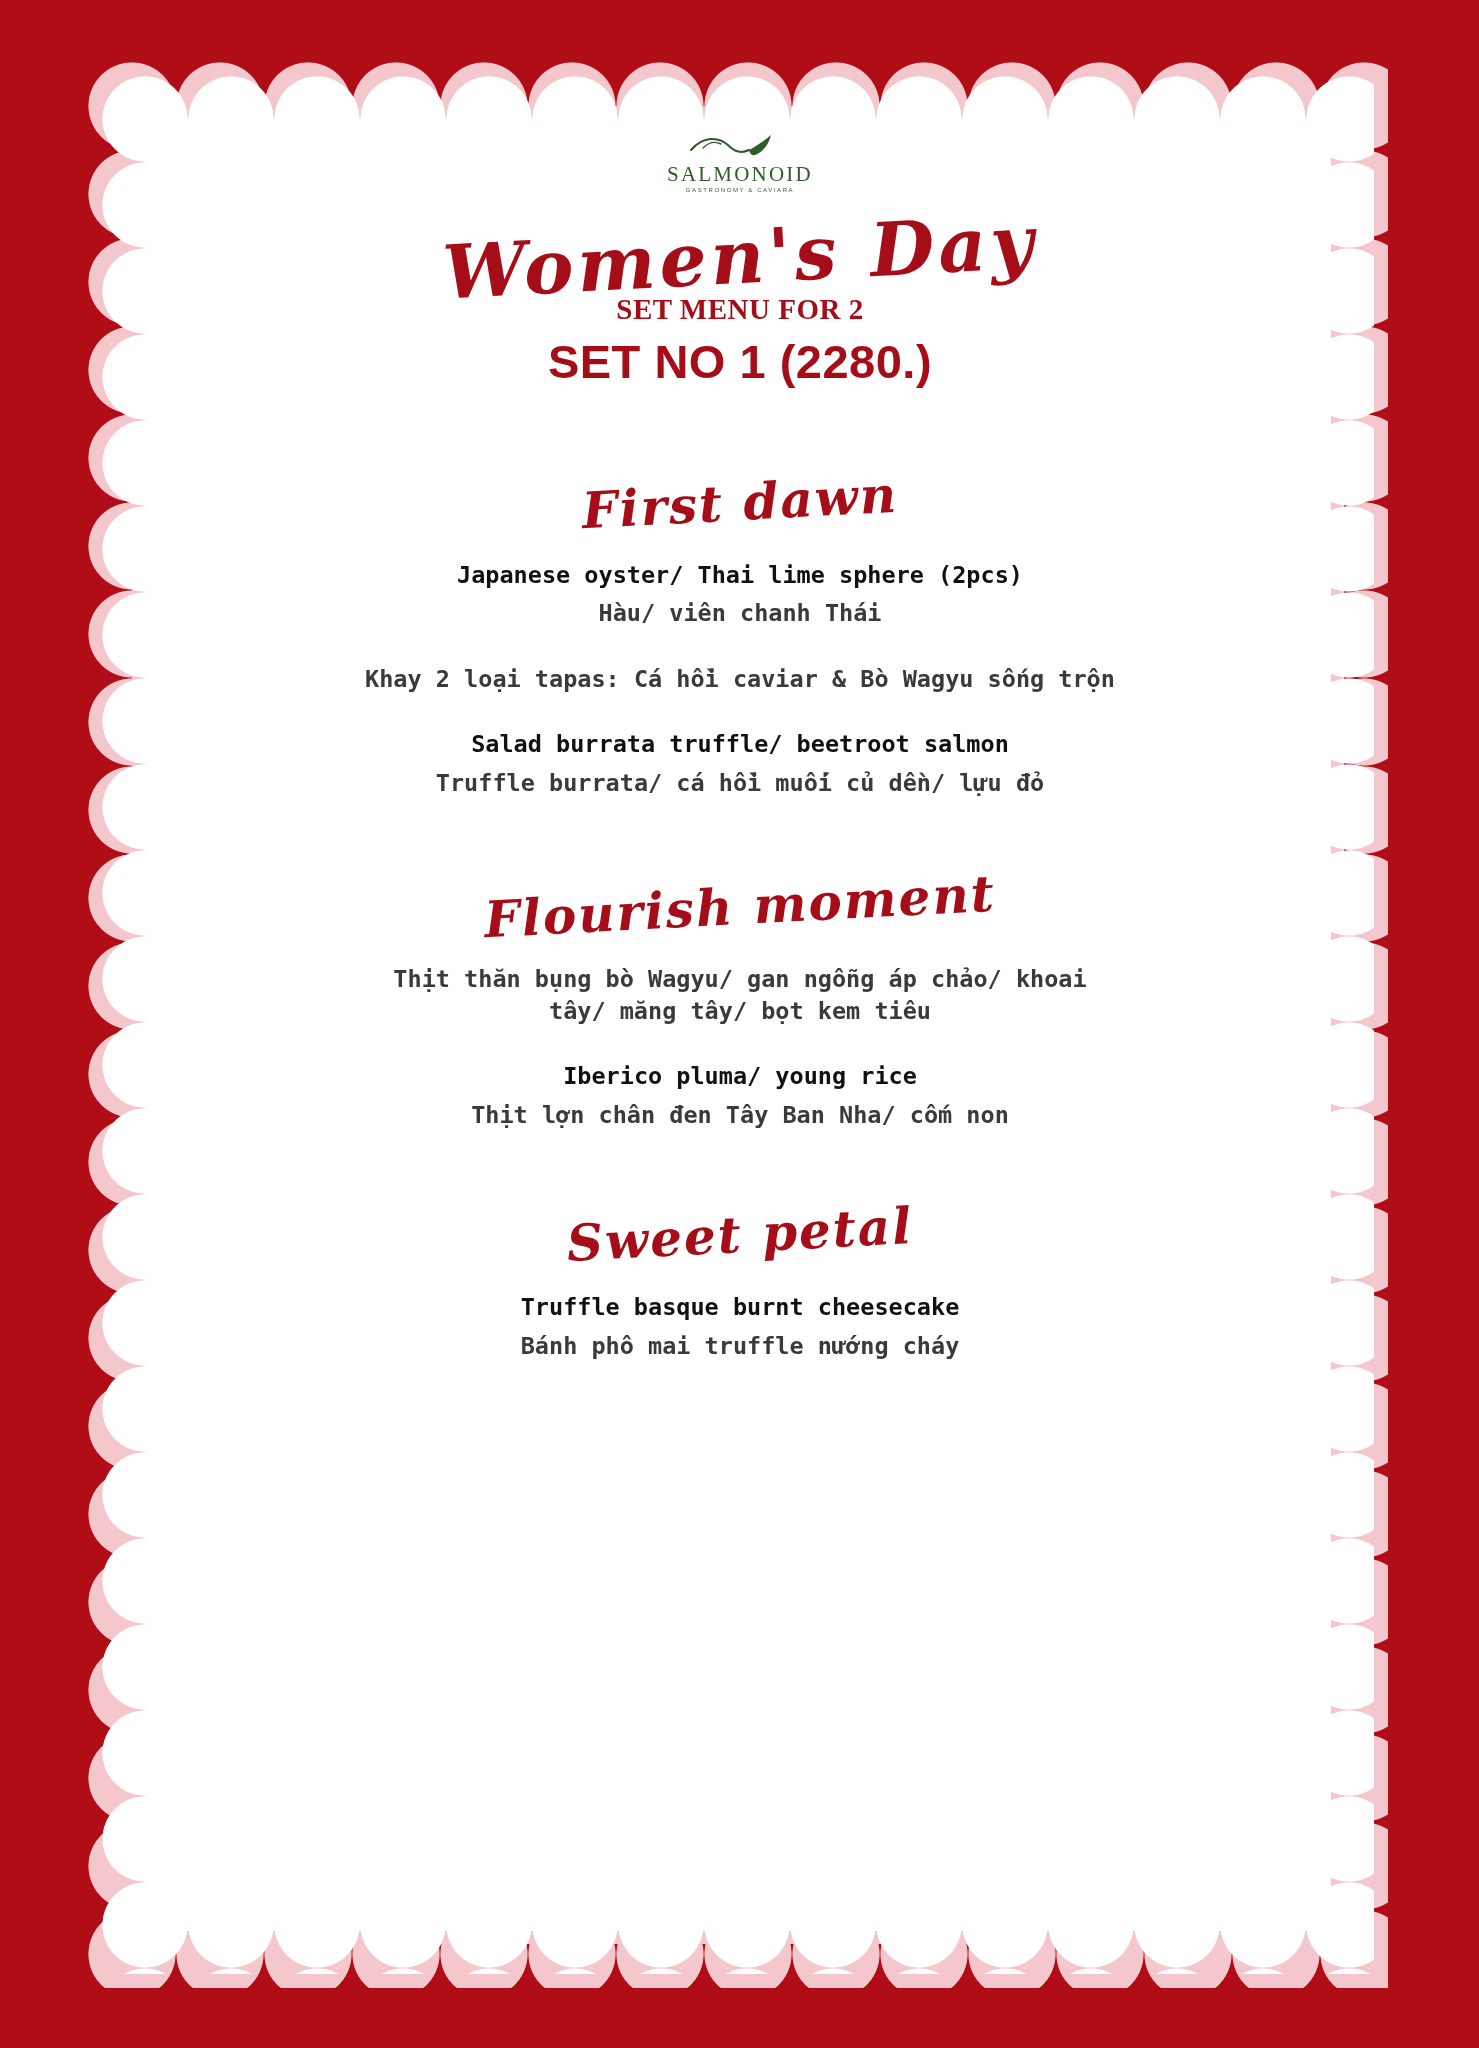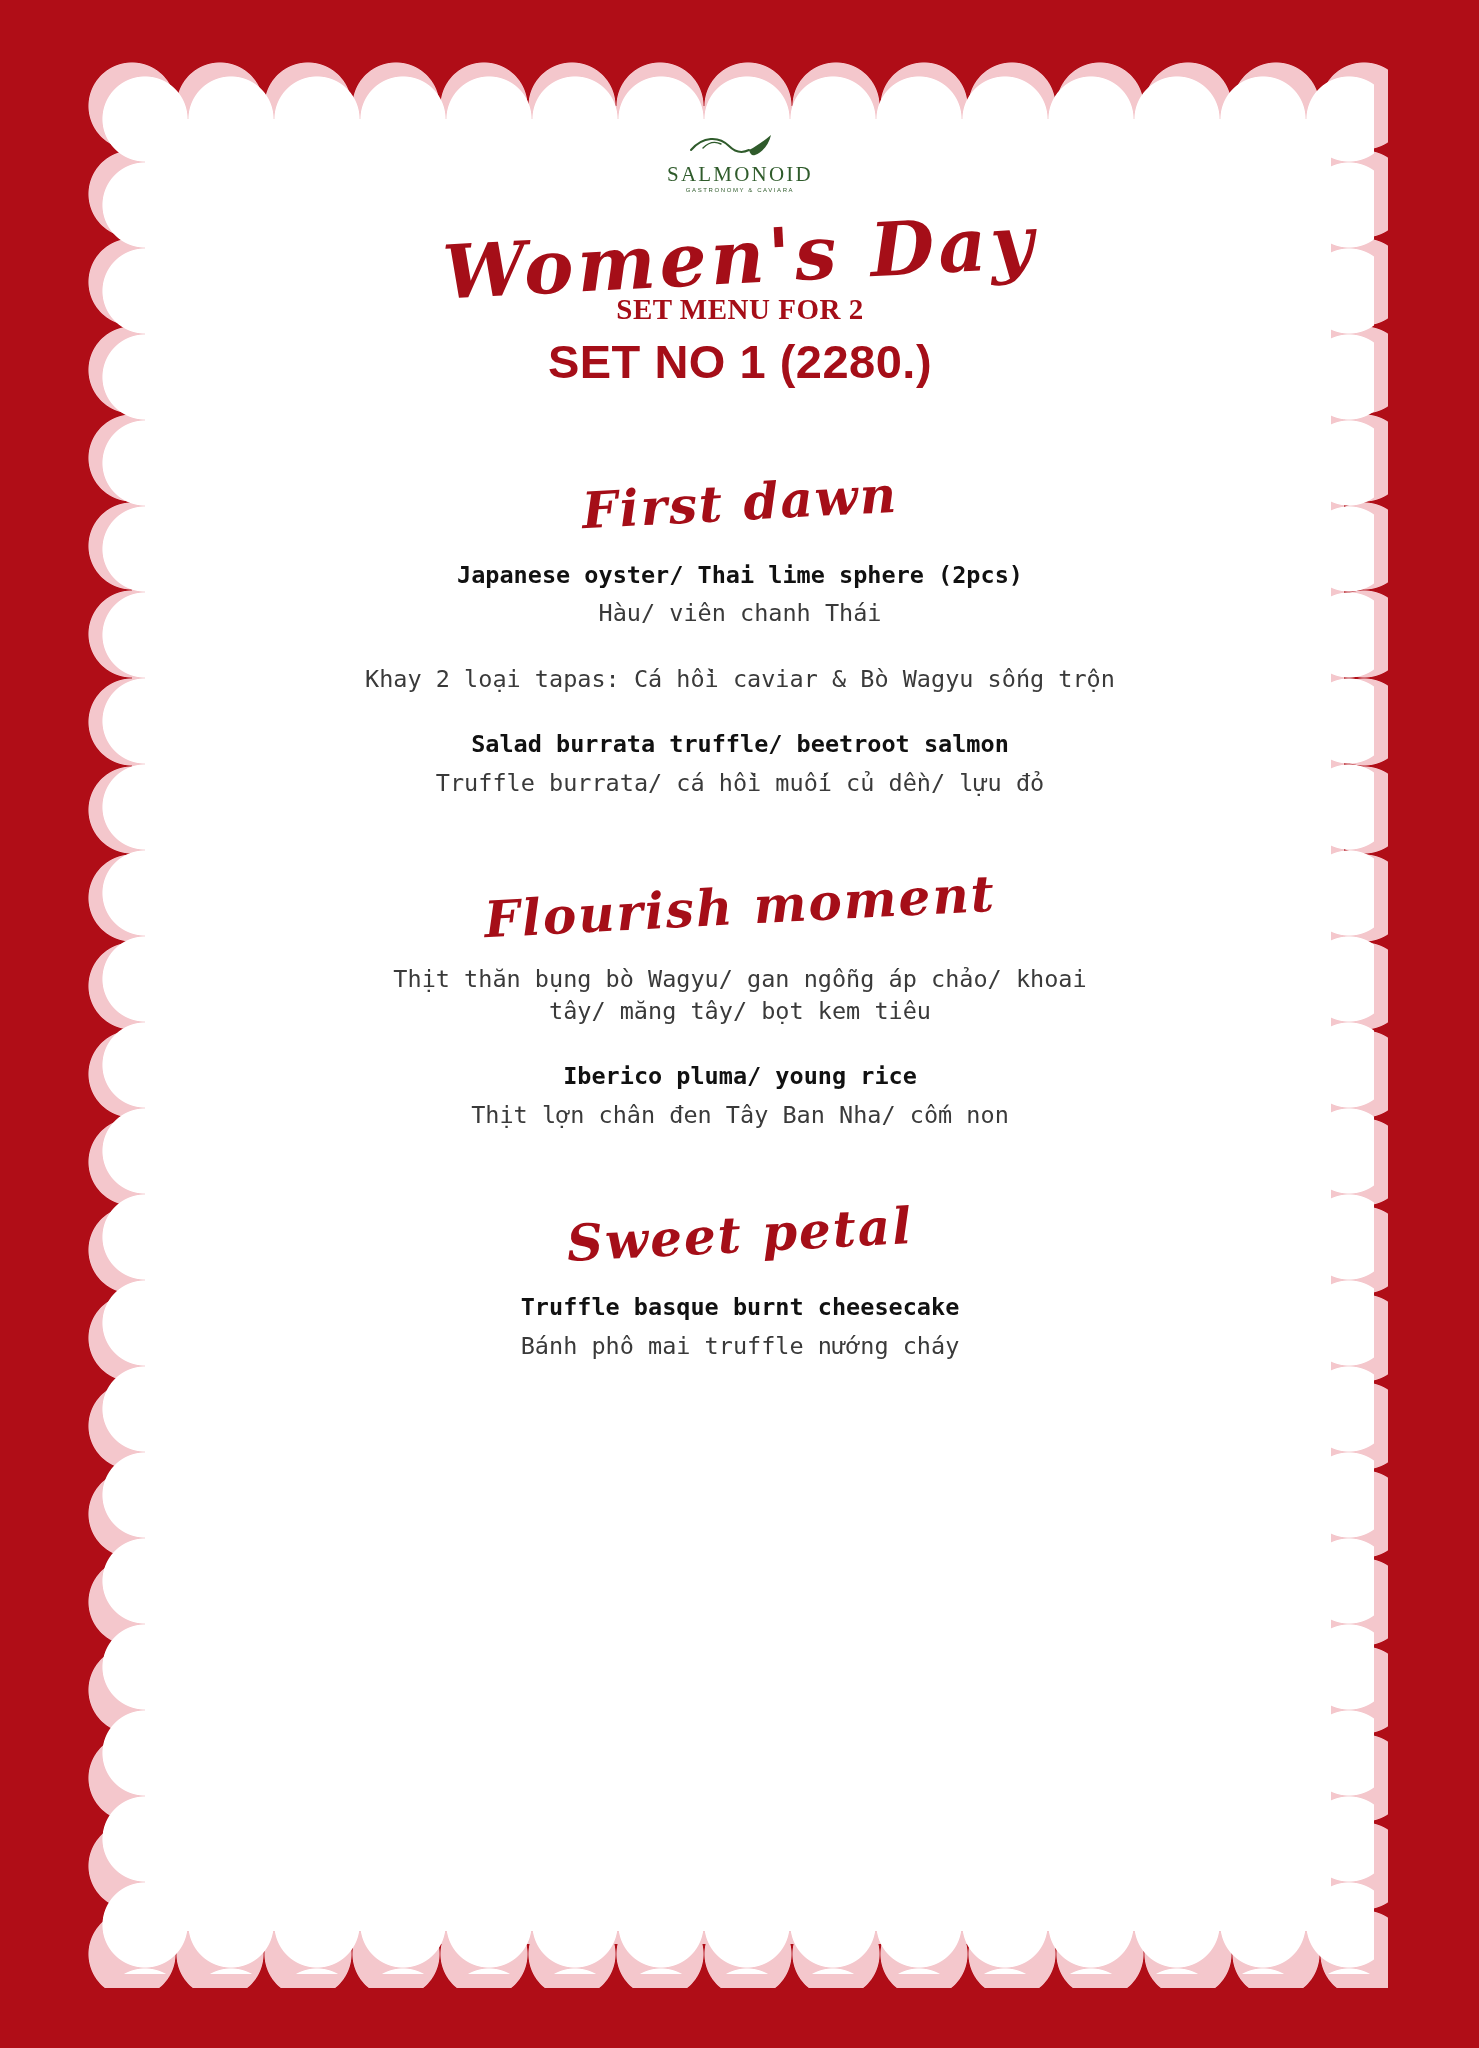--- a/index.html
+++ b/index.html
@@ -140,21 +140,21 @@
   .item-en {
     font-family: "DejaVu Sans Mono", monospace;
     font-weight: 700;
     font-size: 23.5px;
     color: #111111;
     line-height: 1.34;
     letter-spacing: 0px;
   }
   .item-vi {
     font-family: "DejaVu Sans Mono", monospace;
-    font-weight: 400;
+    font-weight: 700;
     font-size: 23.5px;
     color: #3A3A3A;
     line-height: 1.34;
     margin-top: 7px;
   }
 </style>
 </head>
 <body>
 
 <div class="poster">

